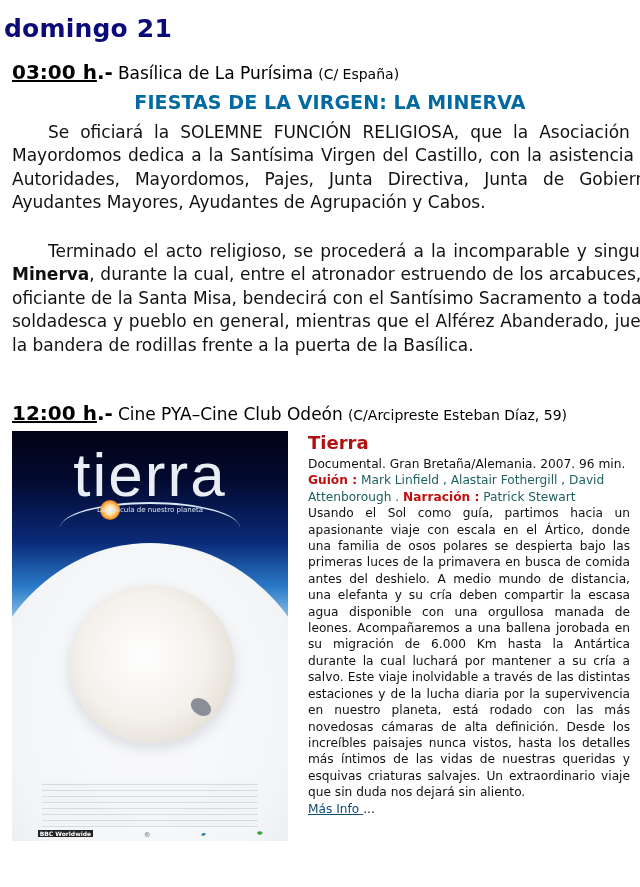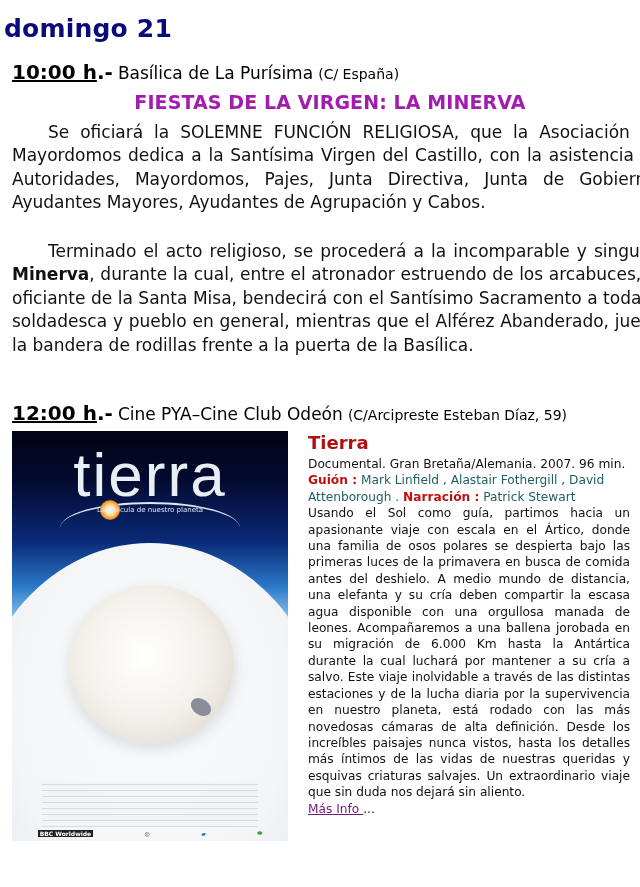--- a/index.html
+++ b/index.html
@@ -19,21 +19,21 @@
     }
     .event-line .sep { font-size: 20px; font-weight: bold; }
     .event-line .venue { font-size: 17px; }
     .event-line .addr { font-size: 14px; text-align: right; }
     #event1 { top: 60px; }
     #event2 { top: 393px; margin-top: 8px; }
     #event2 .venue { font-size: 17px; }
 
     .event-heading {
       position: absolute; left: 0; width: 640px; top: 91px; text-align: center;
-      font-size: 19px; font-weight: bold; color: #a21caf; letter-spacing: 0.1px;
+      font-size: 19px; font-weight: bold; color: #0369a1; letter-spacing: 0.1px;
       white-space: nowrap; padding-left: 20px;
     }
 
     .para {
       position: absolute; left: 12px; width: 650px;
       font-size: 17px; line-height: 23.4px; text-align: justify; text-indent: 36px;
       color: #111;
     }
     #para1 { top: 121px; }
     #para2 { top: 240px; }
@@ -92,29 +92,29 @@
     .movie {
       position: absolute; left: 308px; top: 432px; width: 322px;
       font-size: 12.2px; line-height: 16.4px; color: #111;
     }
     .movie .m-title { font-size: 18px; line-height: 22px; font-weight: bold; color: #b01010; }
     .movie .m-orig { font-size: 17px; line-height: 21px; font-style: italic; color: #1a1a8a; }
     .movie .m-meta { margin-top: 2px; }
     .movie .lbl { color: #c01010; font-weight: bold; }
     .movie .val { color: #206060; }
     .movie .synopsis { text-align: justify; }
-    .movie a { color: #701a75; text-decoration: underline; }
+    .movie a { color: #0c4a6e; text-decoration: underline; }
   </style>
 </head>
 <body>
 
 <div class="day-title">domingo 21</div>
 
 <div class="event-line" id="event1">
-  <span class="time">10:00 h</span><span class="sep">.-</span>
+  <span class="time">03:00 h</span><span class="sep">.-</span>
   <span class="venue">Basílica de La Purísima</span>
   <span class="addr">(C/ España)</span>
 </div>
 
 <div class="event-heading">FIESTAS DE LA VIRGEN: LA MINERVA</div>
 
 <p class="para" id="para1">Se oficiará la SOLEMNE FUNCIÓN RELIGIOSA, que la Asociación de Mayordomos dedica a la Santísima Virgen del Castillo, con la asistencia de Autoridades, Mayordomos, Pajes, Junta Directiva, Junta de Gobierno, Ayudantes Mayores, Ayudantes de Agrupación y Cabos.</p>
 
 <p class="para" id="para2"><span>Terminado el acto religioso, se procederá a la incomparable y singular </span><b>Minerva</b><span>, durante la cual, entre el atronador estruendo de los arcabuces, el oficiante de la Santa Misa, bendecirá con el Santísimo Sacramento a toda la soldadesca y pueblo en general, mientras que el Alférez Abanderado, juega la bandera de rodillas frente a la puerta de la Basílica.</span></p>
 

